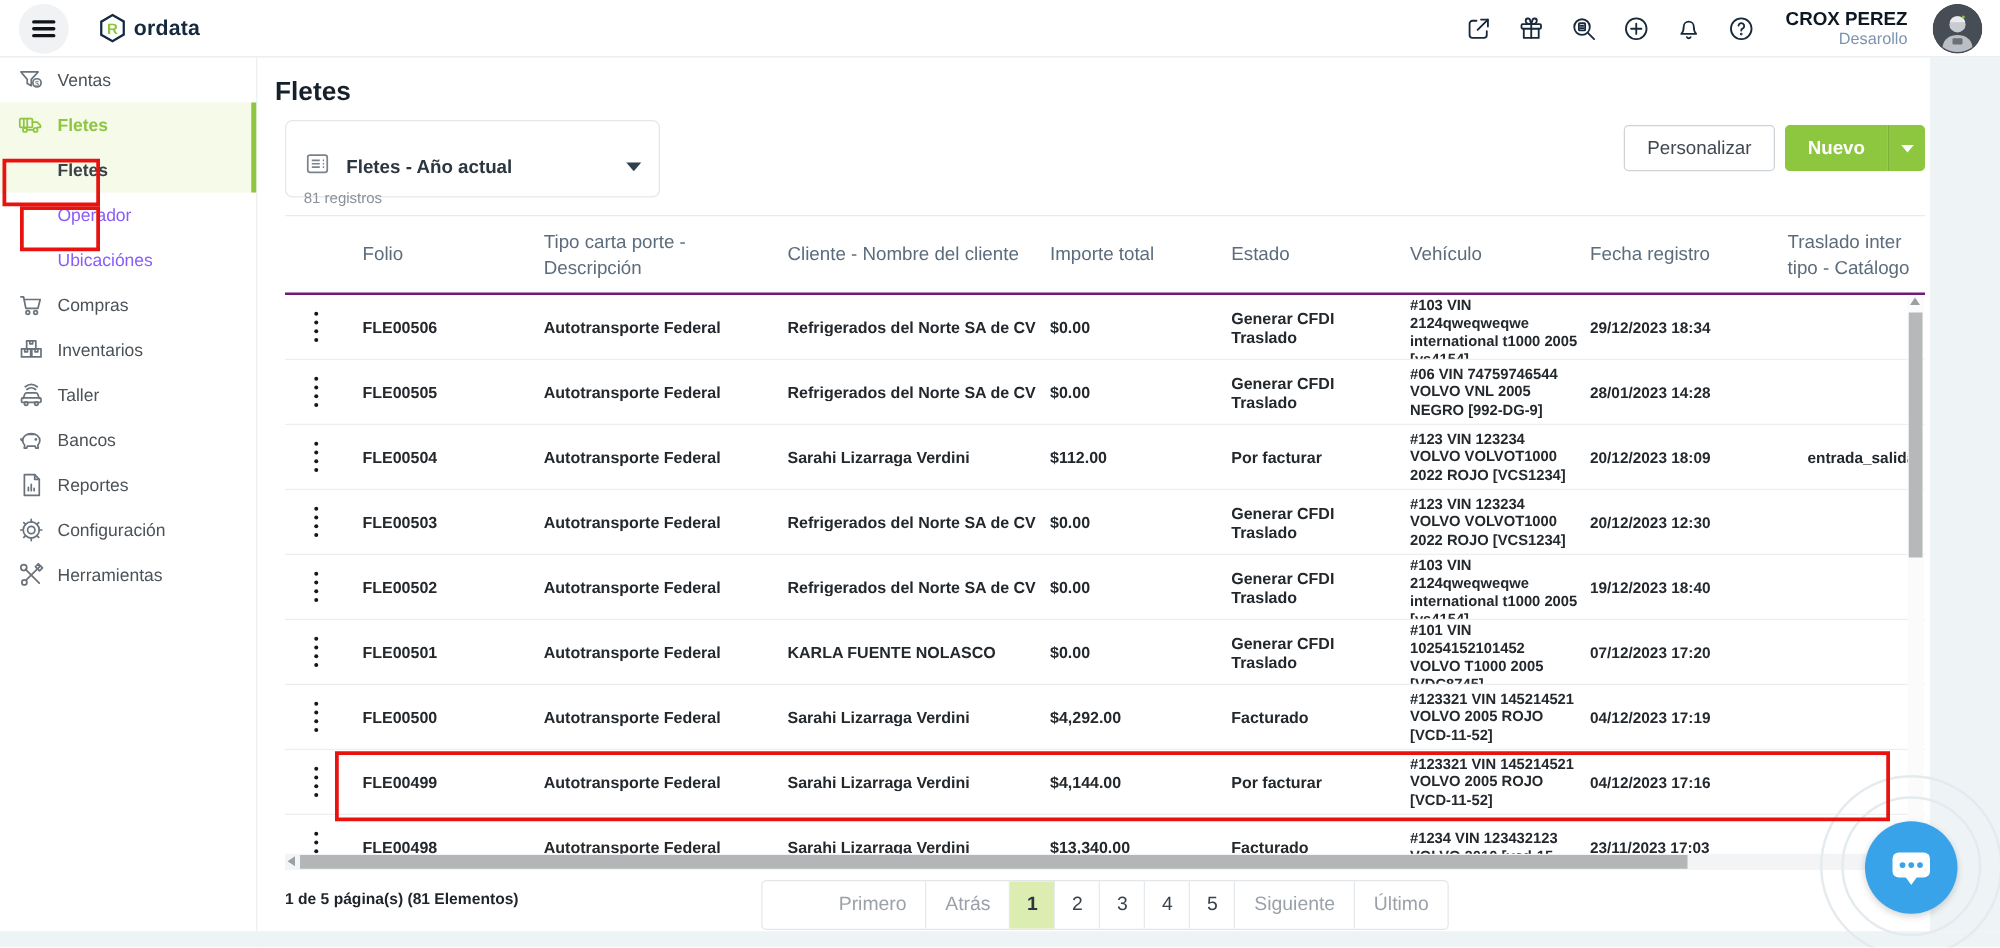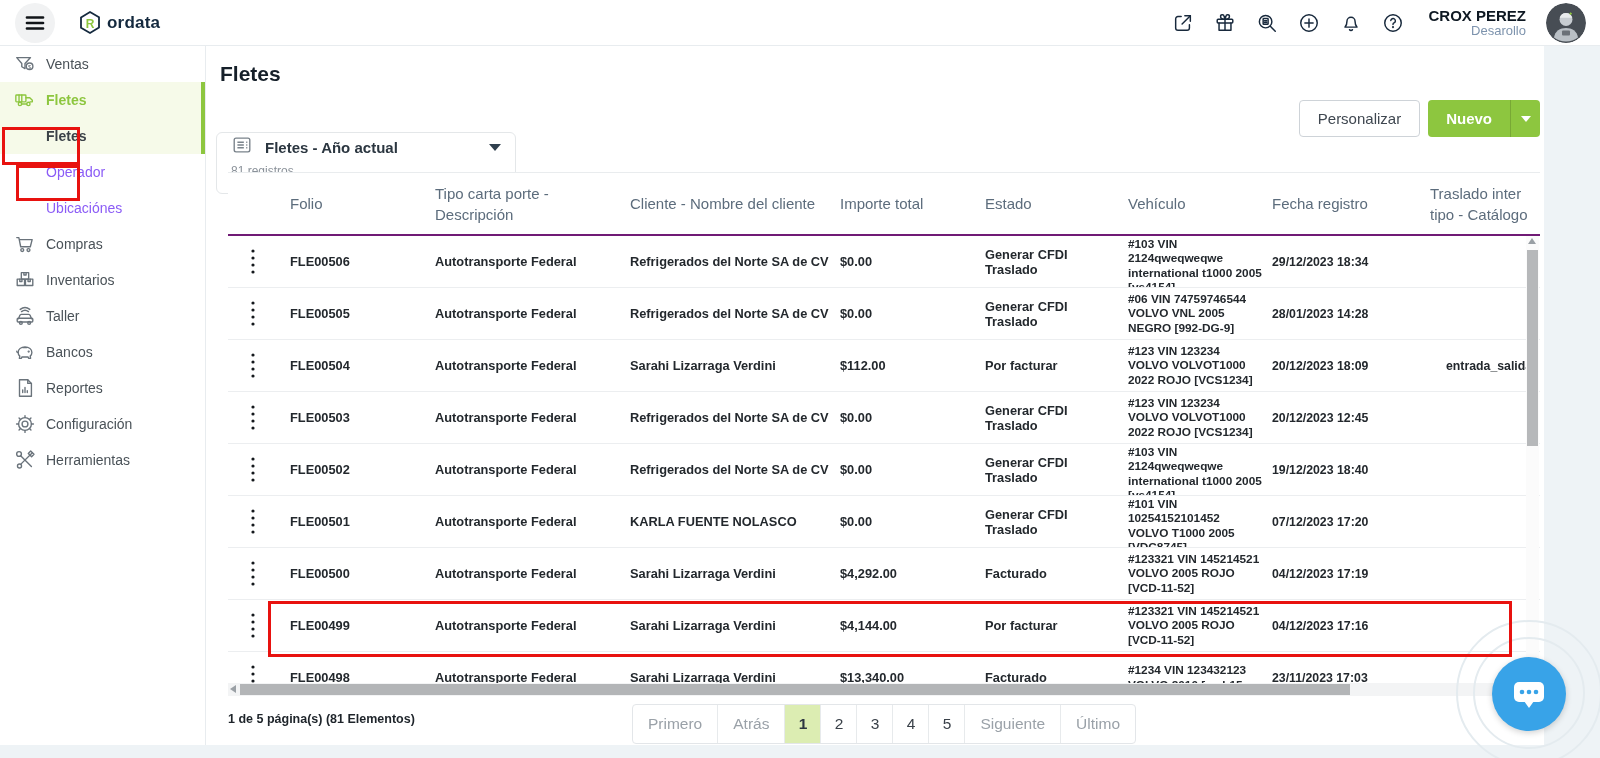--- a/index.html
+++ b/index.html
@@ -37,22 +37,22 @@
   .active-block .nav-sub { color:#3a4147; font-weight:bold; }
   .red-box { position:absolute; border:3px solid #e8120f; z-index:8; pointer-events:none; }
   .sb-box1 { left:2px; top:81px; width:78px; height:38px; }
   .sb-box2 { left:16px; top:119px; width:64px; height:36px; }
 
   .main { position:relative; flex:1; padding:12px 0 0 10px; background:#fff; }
   .page-title { font-size:21px; font-weight:bold; color:#16202a; margin:4px 0 10px 4px; }
 
   
   .toolbar-row { position:relative; height:64px; width:1324px; }
-  .filter-card { position:absolute; left:0; top:0; width:300px; height:62px;
-    border:1px solid #e4e7e9; border-radius:6px; background:#fff; padding:1px 14px; cursor:pointer;margin-top:36px; }
+  .filter-card { position:absolute; left:12px; top:0; width:300px; height:62px;
+    border:1px solid #e4e7e9; border-radius:6px; background:#fff; padding:23px 14px; cursor:pointer; }
   .filter-top { display:flex; align-items:center; gap:12px; }
   .filter-icon svg { stroke:#7a838b; fill:none; stroke-width:1.5; }
   .filter-label { font-size:15px; color:#2b3640; font-weight:bold; }
   .filter-caret { margin-left:auto; width:0; height:0; border-left:6px solid transparent;
     border-right:6px solid transparent; border-top:7px solid #30404e; }
   .filter-count { font-size:12px; color:#8a9199; margin-top:4px; }
   .toolbar-buttons { position:absolute; right:0; top:4px; display:flex; gap:8px; }
   .btn-personalize { height:37px; padding:0 18px; background:#fff; border:1px solid #ced3d8;
     border-radius:4px; font-size:15px; color:#3f4750; cursor:pointer;
     font-family:"Liberation Sans",sans-serif; }
@@ -91,21 +91,21 @@
   .vthumb { position:absolute; top:14px; left:1px; width:11px; height:196px; background:#b6b8ba; cursor:grab; }
   .hscroll { position:absolute; left:0; right:0; bottom:0; height:13px; background:#f3f4f5; }
   .hscroll .arrow-left { position:absolute; left:2px; top:2px; width:0; height:0;
     border-top:4.5px solid transparent; border-bottom:4.5px solid transparent; border-right:6px solid #9aa0a5; }
   .hthumb { position:absolute; left:12px; top:1px; height:11px; width:1110px; background:#b3b5b7; cursor:grab; }
 
   
   .footer-row { position:relative; margin:8px 0 0 12px; width:1312px; height:44px; }
   .page-summary { position:absolute; left:0; top:8px; font-size:12.5px; font-weight:bold; color:#1e242a; }
   .pagination { display:flex; width:fit-content; margin:0 auto; border:1px solid #e3e6e9;
-    border-radius:4px; overflow:hidden; background:#fff; }
+    border-radius:4px; overflow:hidden; background:#fff;padding-left:46px; }
   .pg-cell { min-width:36px; height:38px; display:flex; align-items:center; justify-content:center;
     padding:0 15px; font-size:15.5px; color:#3a4149; border-right:1px solid #e7eaec; cursor:pointer; }
   .pg-cell:last-child { border-right:none; }
   .pg-nav { color:#9aa1a8; }
   .pg-num { padding:0 13px; }
   .pg-active { background:#dcedb2; color:#2c3640; font-weight:bold; }
 
   
   .right-band { position:absolute; top:46px; right:0; width:56px; bottom:13px; background:#eef3f6; z-index:1; }
   .bottom-band { position:absolute; left:0; right:0; bottom:0; height:13px; background:#eef3f6; z-index:6; }
@@ -430,21 +430,21 @@
                   <circle cx="3" cy="25" r="1.6"></circle>
                 </svg>
               </span>
             </div>
           <div class="cell c-folio">FLE00503</div>
           <div class="cell">Autotransporte Federal</div>
           <div class="cell">Refrigerados del Norte SA de CV</div>
           <div class="cell">$0.00</div>
           <div class="cell">Generar CFDI Traslado</div>
           <div class="cell c-vehiculo">#123 VIN 123234 VOLVO VOLVOT1000 2022 ROJO [VCS1234]</div>
-          <div class="cell c-fecha">20/12/2023 12:45</div>
+          <div class="cell c-fecha">20/12/2023 12:30</div>
           <div class="cell c-traslado"></div>
         </div>
         <div class="trow grid-cols">
           <div class="cell kebab-cell">
               <span class="kebab">
                 <svg width="6" height="30" viewBox="0 0 6 30" fill="#14181c">
                   <circle cx="3" cy="4" r="1.6"></circle>
                   <circle cx="3" cy="11" r="1.6"></circle>
                   <circle cx="3" cy="18" r="1.6"></circle>
                   <circle cx="3" cy="25" r="1.6"></circle>

